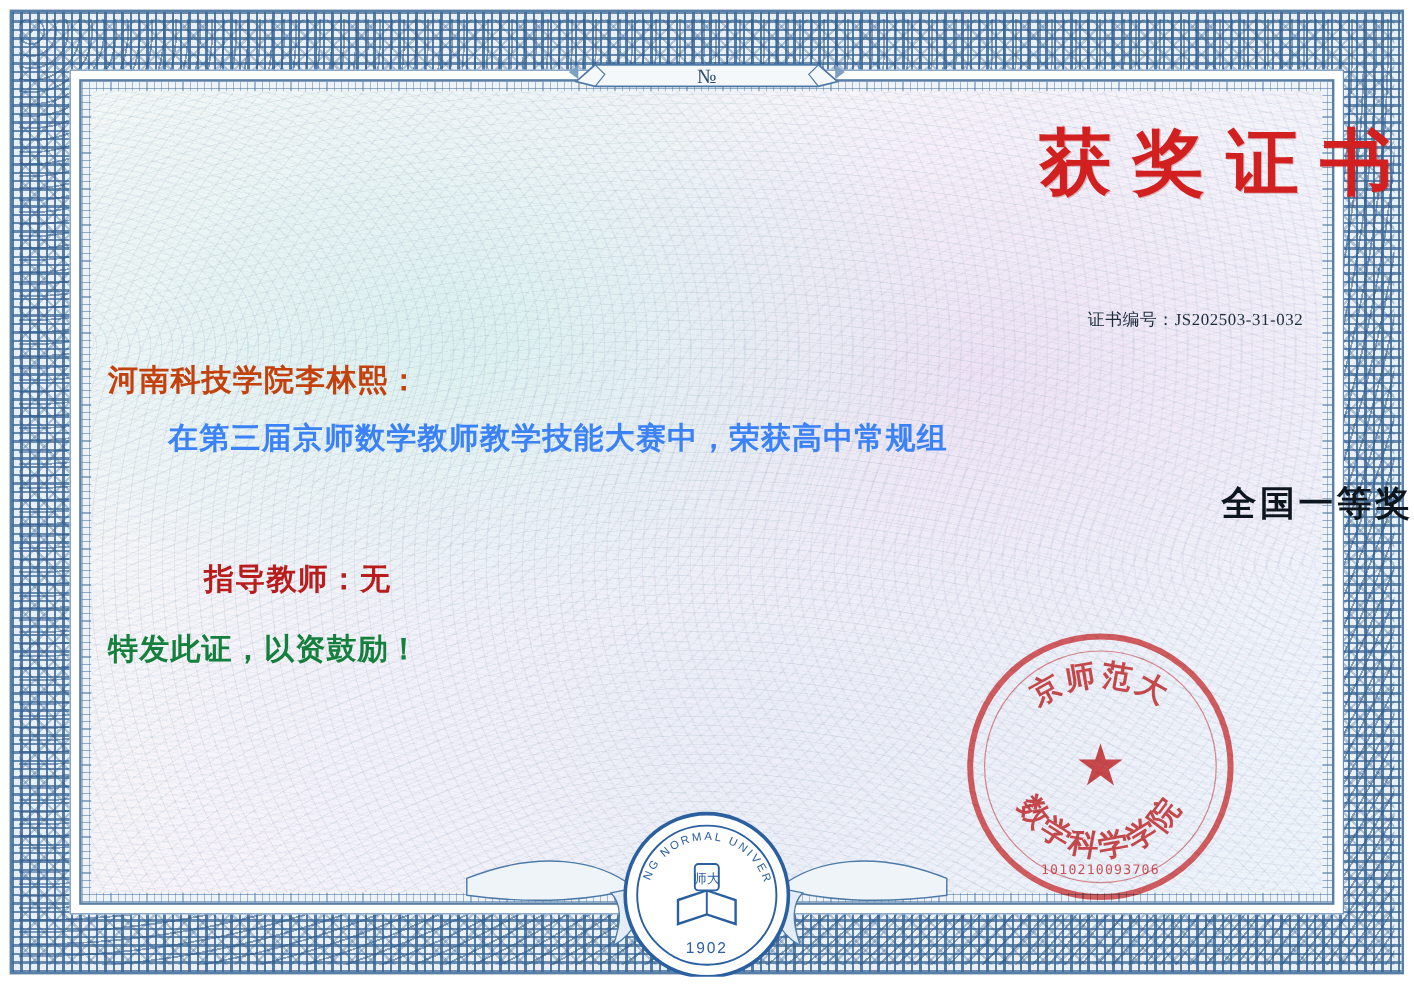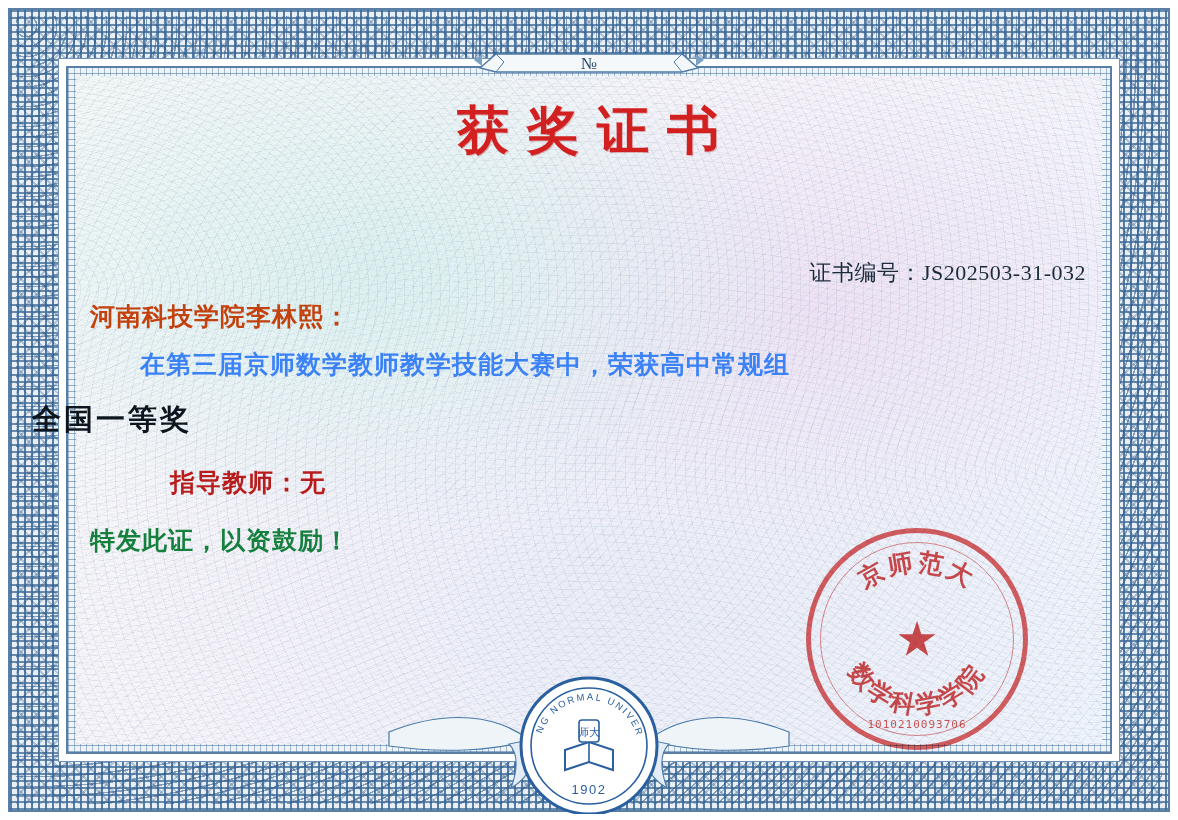--- a/index.html
+++ b/index.html
@@ -128,35 +128,35 @@
     position: absolute;
     inset: 0;
     z-index: 5;
   }
 
   .cert-title {
     position: absolute;
     top: 96px;
     left: 0;
     right: 0;
-    text-align: center;
+    text-align: right;
     font-family: "DejaVu Serif", "Liberation Serif", serif;
-    font-size: 52px;
+    font-size: 60px;
     font-weight: bold;
     letter-spacing: 18px;
     color: #d21f1f;
     text-shadow: 1px 1px 0 rgba(150,0,0,0.25);
     padding-left: 16px;
   }
 
   .cert-number {
     position: absolute;
     top: 258px;
     right: 92px;
-    font-size: 22px;
+    font-size: 14px;
     color: #1b2b3a;
     font-family: "Liberation Serif", serif;
     letter-spacing: 0.5px;
   }
 
   .recipient {
     position: absolute;
     top: 300px;
     left: 90px;
     font-size: 25px;
@@ -175,21 +175,21 @@
     color: #3b82f6;
     font-weight: bold;
     letter-spacing: 1px;
   }
 
   .award {
     position: absolute;
     top: 400px;
     left: 0;
     right: 0;
-    text-align: left;
+    text-align: right;
     font-size: 29px;
     font-weight: bold;
     color: #0d161e;
     letter-spacing: 3px;
     margin-left: 32px;
   }
 
   .advisor {
     position: absolute;
     top: 466px;

